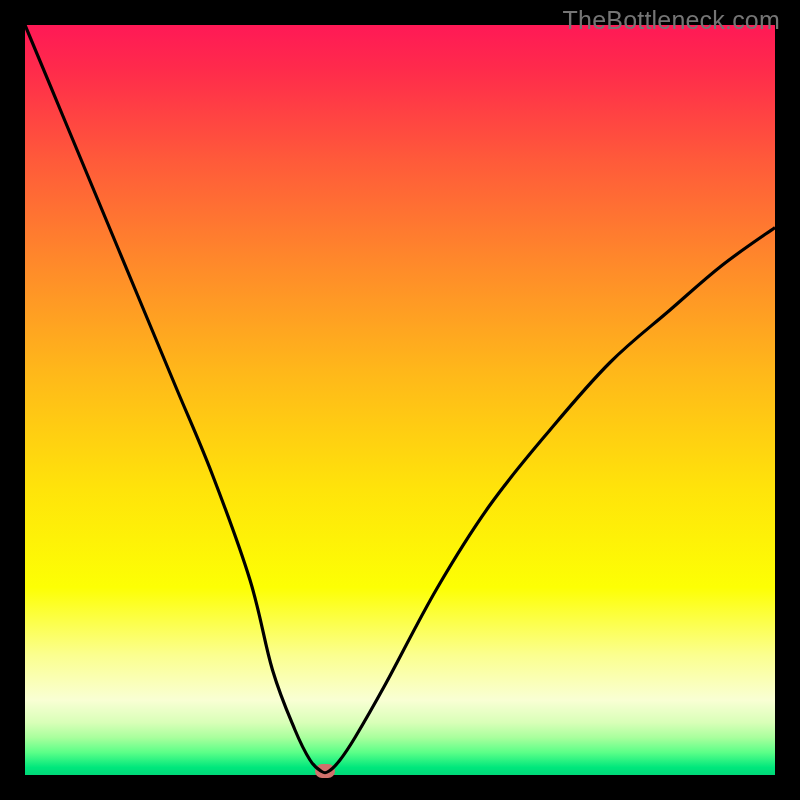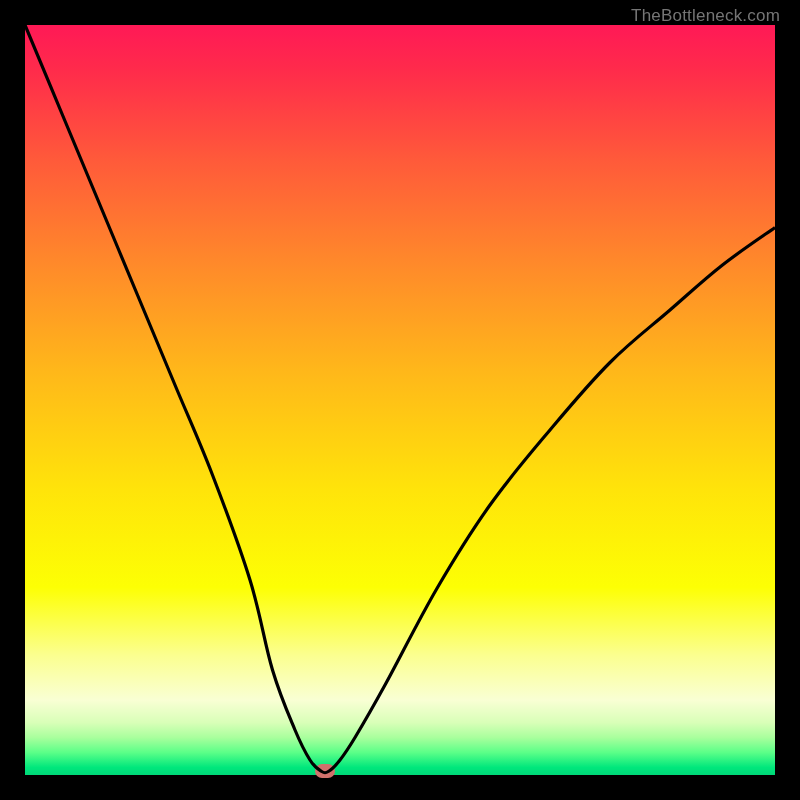--- a/index.html
+++ b/index.html
@@ -9,21 +9,21 @@
     height: 800px;
     background: #000;
     position: relative;
     font-family: Arial, sans-serif;
   }
   .watermark {
     position: absolute;
     top: 6px;
     right: 20px;
     color: #757575;
-    font-size: 17px;
+    font-size: 25px;
     font-weight: 500;
     z-index: 10;
     letter-spacing: 0.2px;
   }
   .plot-area {
     position: absolute;
     left: 25px;
     top: 25px;
     width: 750px;
     height: 750px;

